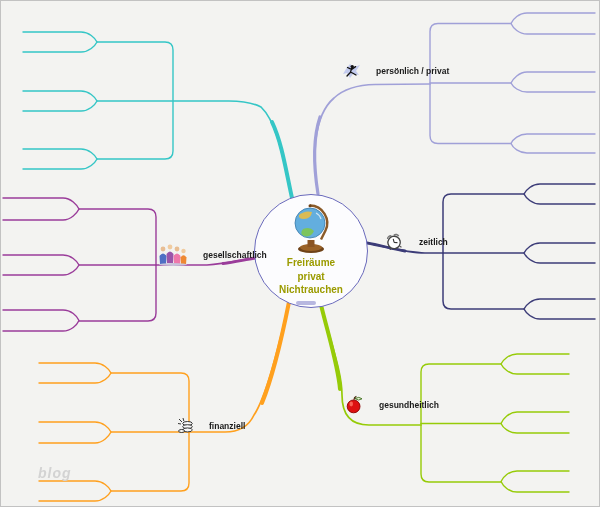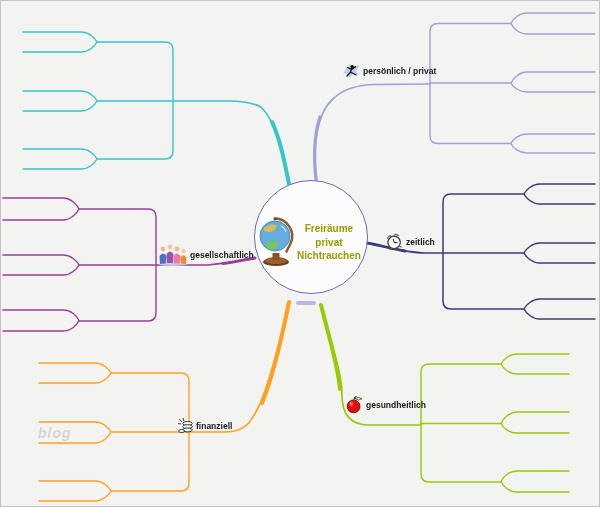--- a/index.html
+++ b/index.html
@@ -4,39 +4,39 @@
 <style>
   html,body{margin:0;padding:0;background:#fff;}
   .stage{
     position:relative;width:600px;height:507px;box-sizing:border-box;
     background:#f3f3f1;border:1px solid #c2c2c2;overflow:hidden;
     font-family:"Liberation Sans", sans-serif;
   }
   svg{display:block}
   .lines{position:absolute;left:0;top:0}
   .branch-label{
-    position:absolute;display:flex;align-items:center;gap:2px;
+    position:absolute;display:flex;align-items:center;gap:15px;
     font-size:8.5px;font-weight:bold;color:#1a1a1a;white-space:nowrap;line-height:10px;
   }
   .branch-label .ic{display:inline-flex;flex:0 0 auto}
   .center-topic{
-    position:absolute;left:253px;top:179px;width:114px;height:114px;
+    position:absolute;left:253px;top:193px;width:114px;height:114px;
     border:1.5px solid #6a6abc;border-radius:50%;background:#fcfcfe;
-    box-sizing:border-box;display:flex;flex-direction:row;align-items:center;
+    box-sizing:border-box;display:flex;flex-direction:column;align-items:center;
     padding-top:9px;
   }
   .center-text{
     font-size:10px;font-weight:bold;color:#9b9b00;text-align:center;line-height:13.5px;margin-top:2px;
   }
   .root-anchor{
     position:absolute;left:295px;top:300px;width:20px;height:4px;
     background:#b7b7e0;border-radius:2px;
   }
   .watermark{
-    position:absolute;left:37px;top:424px;font-size:14px;font-weight:bold;
+    position:absolute;left:37px;top:464px;font-size:14px;font-weight:bold;
     color:#d3d3d3;letter-spacing:1px;font-style:italic;
   }
 </style>
 </head>
 <body>
 
 <div class="stage">
 
   <svg class="lines" width="600" height="507" viewBox="0 0 600 507">
 

